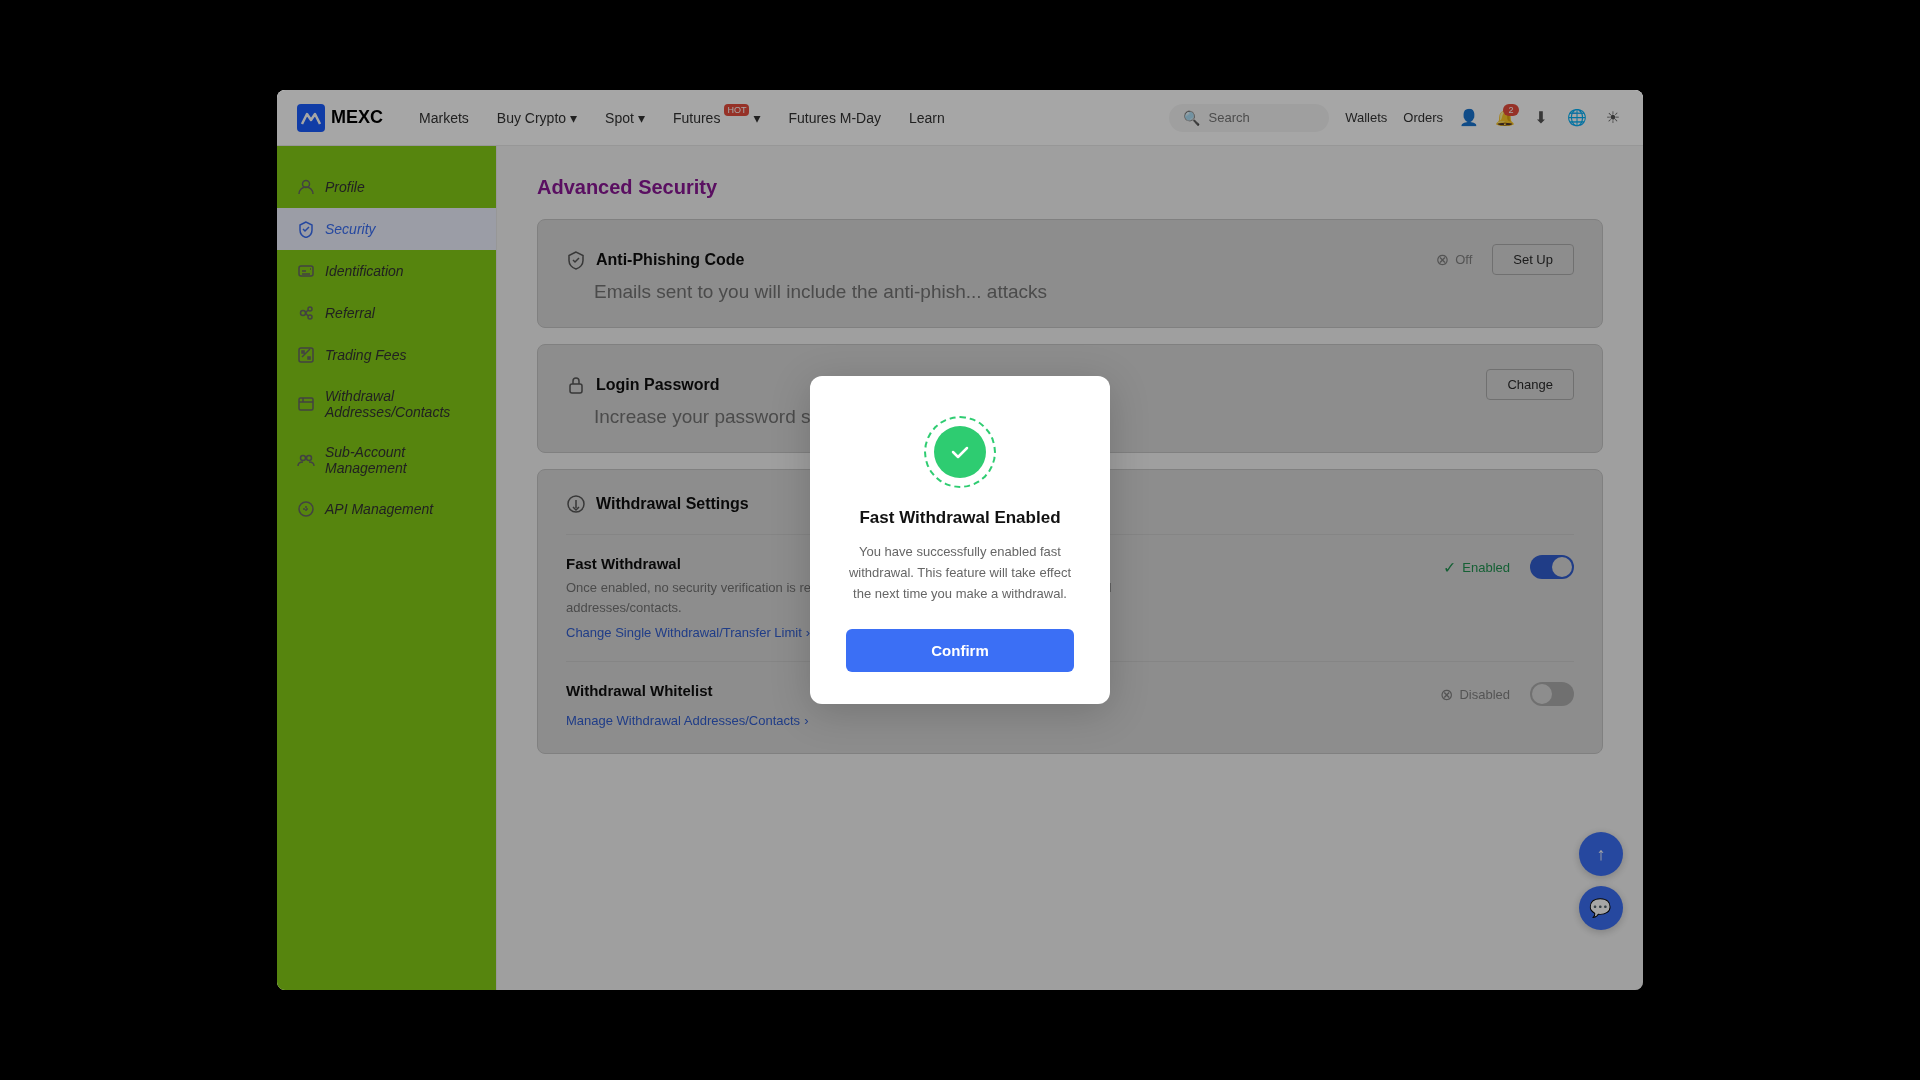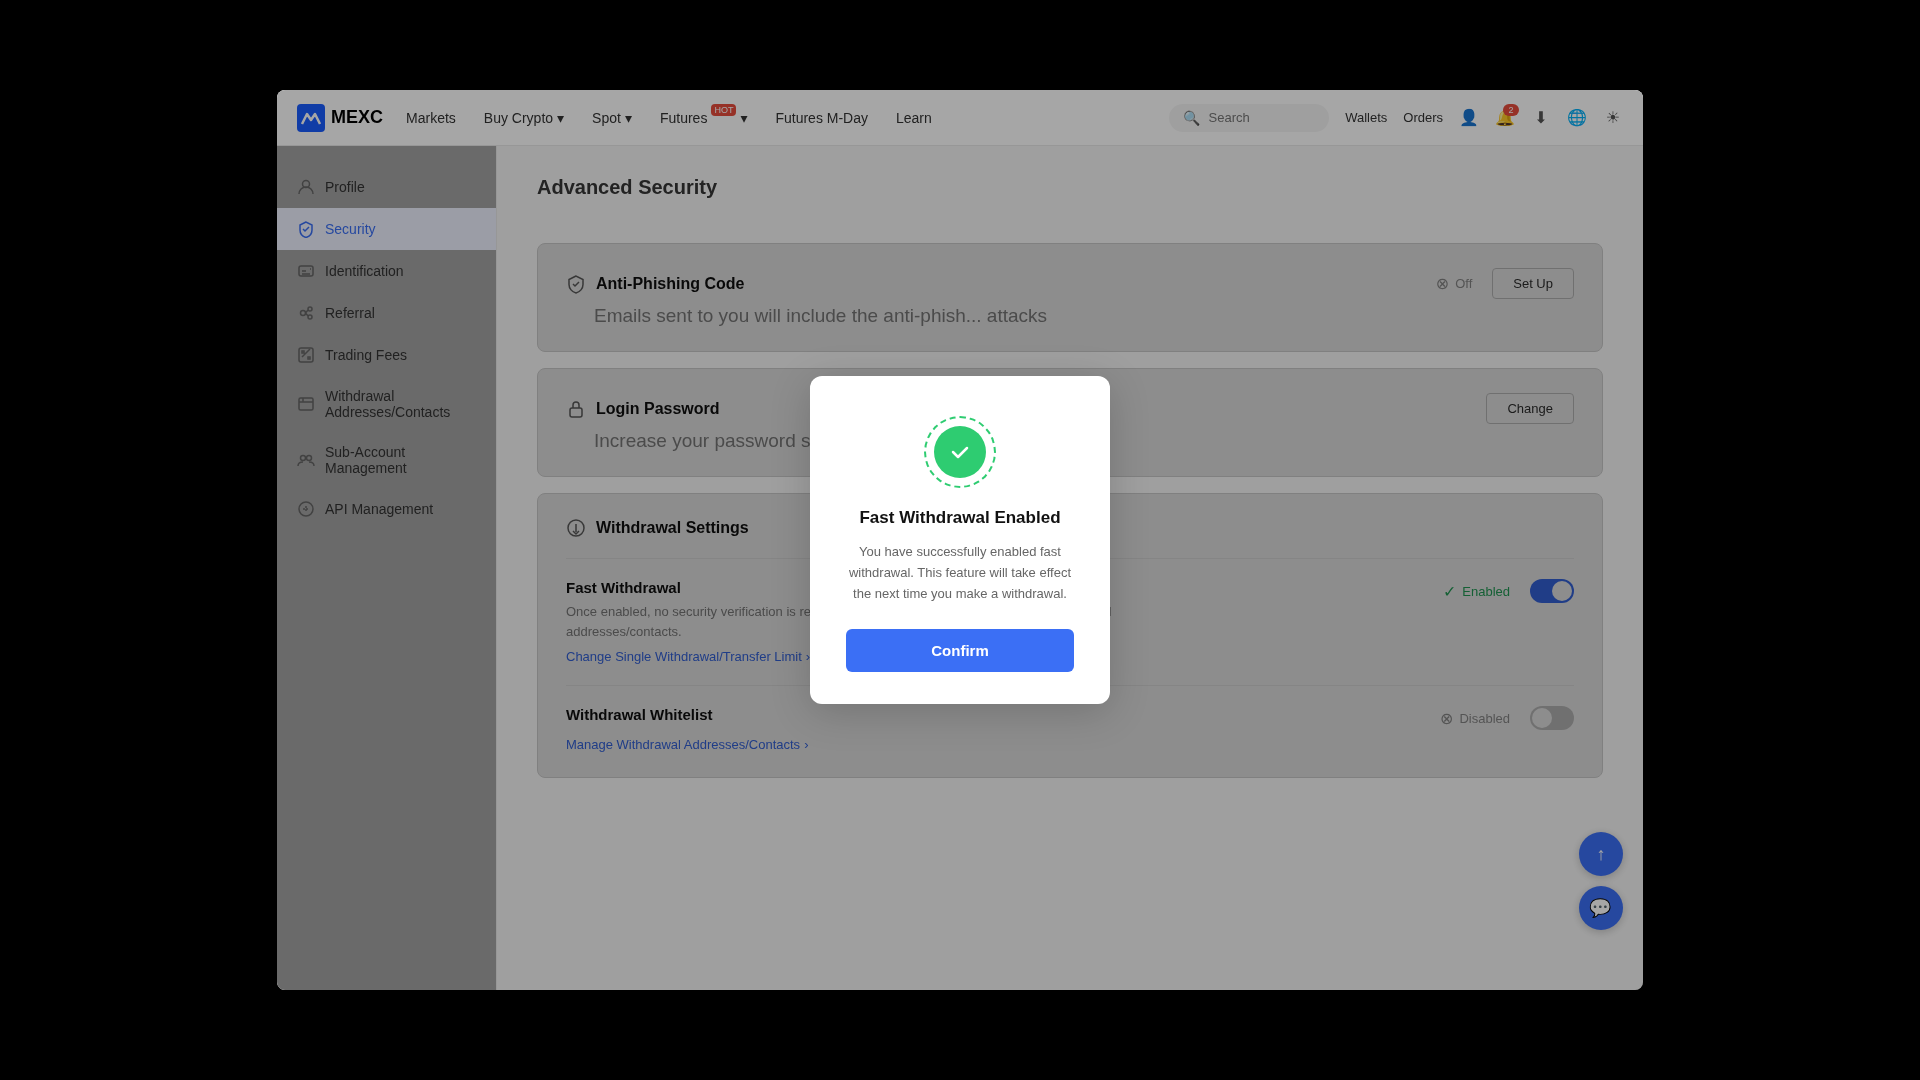--- a/index.html
+++ b/index.html
@@ -24,21 +24,21 @@
       position: relative;
     }
     
     .header {
       height: 56px;
       background: #fff;
       border-bottom: 1px solid #e8e8e8;
       display: flex;
       align-items: center;
       padding: 0 20px;
-      gap: 11px;
+      gap: 24px;
       flex-shrink: 0;
       z-index: 10;
     }
     .logo {
       display: flex;
       align-items: center;
       gap: 6px;
       font-weight: 700;
       font-size: 18px;
       color: #000;
@@ -126,24 +126,25 @@
     }
     
     .body {
       display: flex;
       flex: 1;
       overflow: hidden;
     }
     
     .sidebar {
       width: 220px;
-      background: #a3a3a3;
+      background: #84cc16;
       border-right: 1px solid #e8e8e8;
       padding: 20px 0;
       flex-shrink: 0;
+      font-style: italic;
     }
     .sidebar-item {
       display: flex;
       align-items: center;
       gap: 10px;
       padding: 12px 20px;
       font-size: 14px;
       color: #333;
       cursor: pointer;
       border-radius: 0;
@@ -164,22 +165,22 @@
       padding: 30px 40px;
       overflow-y: auto;
       filter: blur(0px);
     }
     .main.dimmed {
       filter: brightness(0.85);
     }
     .page-title {
       font-size: 20px;
       font-weight: 600;
-      color: #404040;
-      margin-bottom: 44px;
+      color: #a21caf;
+      margin-bottom: 20px;
     }
     .section {
       background: #fff;
       border-radius: 8px;
       margin-bottom: 16px;
       padding: 24px 28px;
       border: 1px solid #e8e8e8;
     }
     .section-header {
       display: flex;

